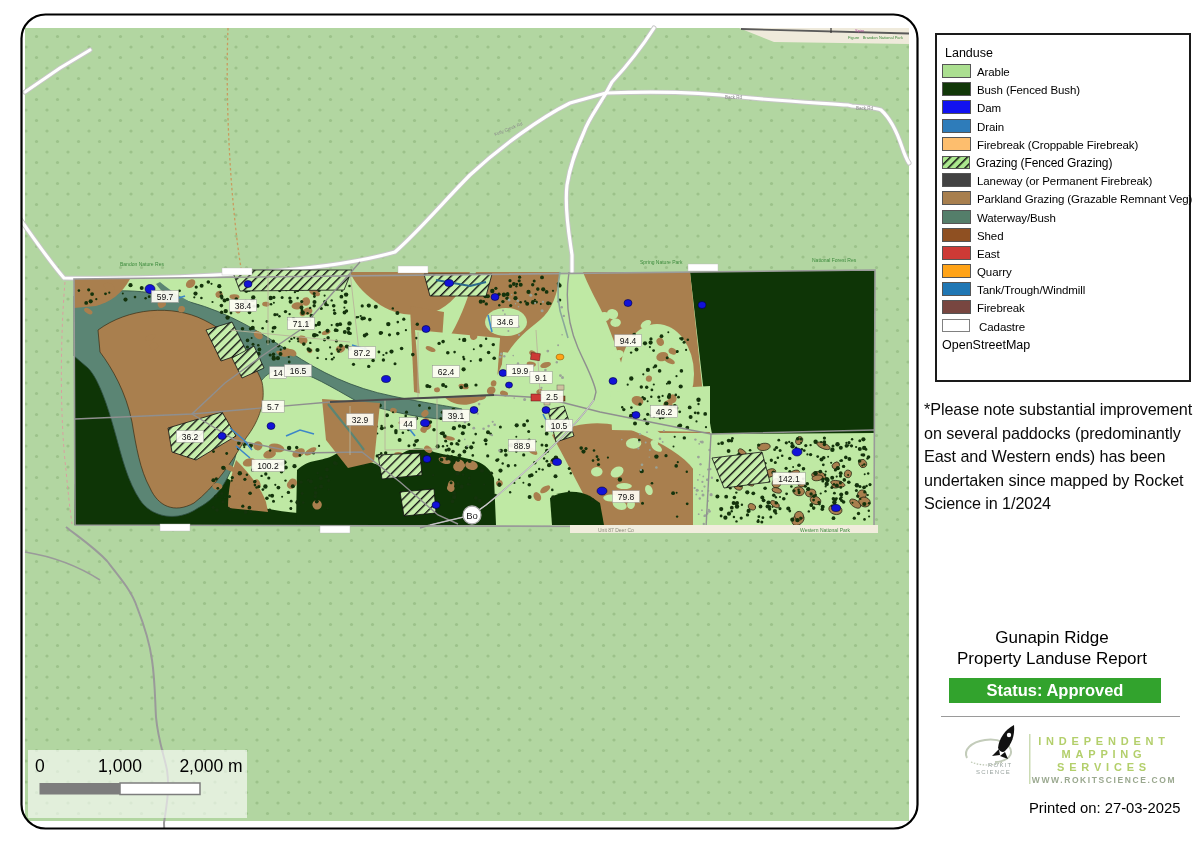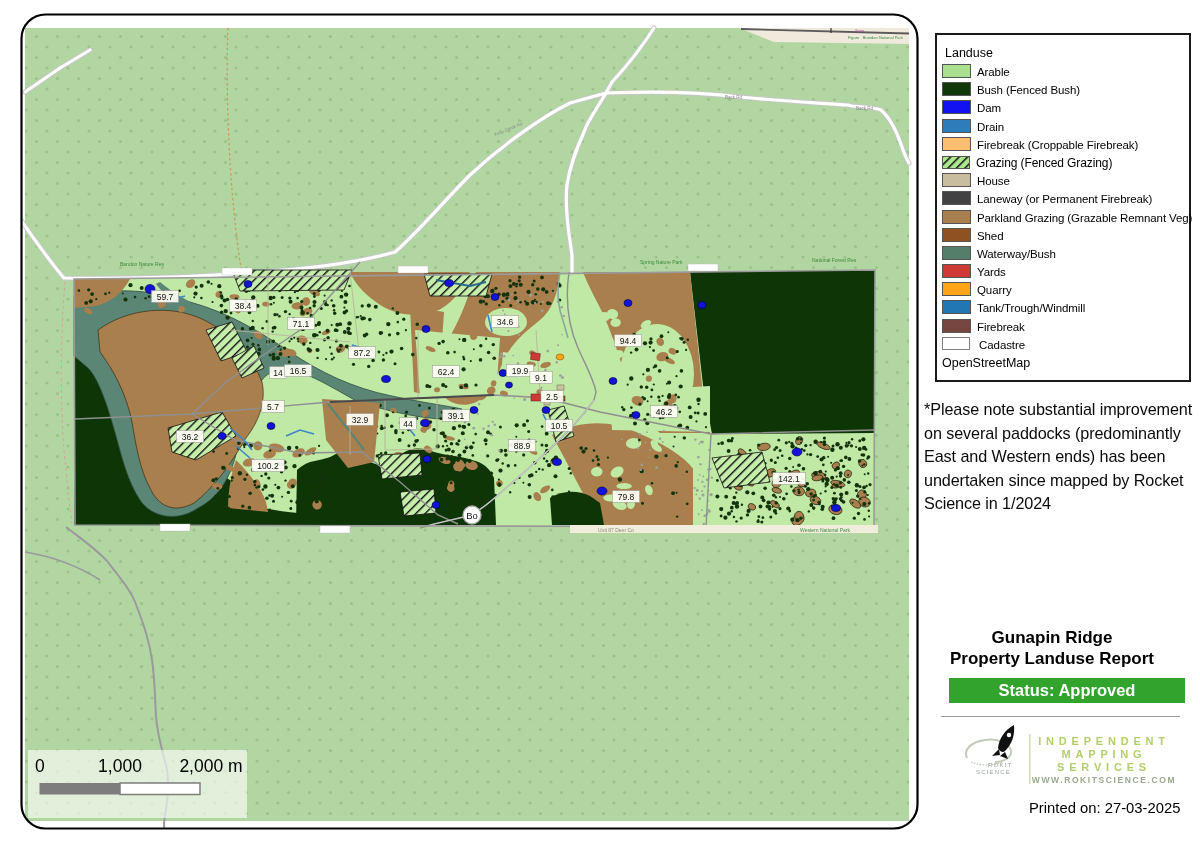--- a/index.html
+++ b/index.html
@@ -1670,40 +1670,39 @@
 <div style="height:18.2px;line-height:18.2px;font-size:11.5px;letter-spacing:-0.1px;white-space:nowrap;color:#000"><span style="display:inline-block;width:27px;height:12px;background:#fdbe6e;border:0.5px solid #555;vertical-align:-2px"></span><span style="margin-left:6px">Firebreak (Croppable Firebreak)</span></div>
 <div style="height:18.2px;line-height:18.2px;font-size:12px;letter-spacing:-0.1px;white-space:nowrap;color:#000"><svg width="28" height="13" style="vertical-align:-2px">
           <defs>
             <pattern id="lh" width="6" height="6" patternUnits="userSpaceOnUse" patternTransform="rotate(45)">
               <rect width="6" height="6" fill="#abe88e"></rect>
               <rect width="1.5" height="6" fill="#111"></rect>
             </pattern>
           </defs>
           <rect x="0.5" y="0.5" width="27" height="12" fill="url(#lh)" stroke="#555" stroke-width="1"></rect>
         </svg><span style="margin-left:6px">Grazing (Fenced Grazing)</span></div>
-<div style="height:18.2px;line-height:18.2px;font-size:11.5px;letter-spacing:-0.1px;white-space:nowrap;color:#000"><span style="display:inline-block;width:27px;height:12px;background:#c9bda0;border:0.5px solid #555;vertical-align:-2px"></span><span style="margin-left:6px">House</span></div>
 <div style="height:18.2px;line-height:18.2px;font-size:11.5px;letter-spacing:-0.1px;white-space:nowrap;color:#000"><span style="display:inline-block;width:27px;height:12px;background:#424242;border:0.5px solid #555;vertical-align:-2px"></span><span style="margin-left:6px">Laneway (or Permanent Firebreak)</span></div>
 <div style="height:18.2px;line-height:18.2px;font-size:11.5px;letter-spacing:-0.1px;white-space:nowrap;color:#000"><span style="display:inline-block;width:27px;height:12px;background:#a87f4e;border:0.5px solid #555;vertical-align:-2px"></span><span style="margin-left:6px">Parkland Grazing (Grazable Remnant Veg)</span></div>
+<div style="height:18.2px;line-height:18.2px;font-size:11.5px;letter-spacing:-0.1px;white-space:nowrap;color:#000"><span style="display:inline-block;width:27px;height:12px;background:#547e6a;border:0.5px solid #555;vertical-align:-2px"></span><span style="margin-left:6px">Waterway/Bush</span></div>
 <div style="height:18.2px;line-height:18.2px;font-size:11.5px;letter-spacing:-0.1px;white-space:nowrap;color:#000"><span style="display:inline-block;width:27px;height:12px;background:#8f5022;border:0.5px solid #555;vertical-align:-2px"></span><span style="margin-left:6px">Shed</span></div>
-<div style="height:18.2px;line-height:18.2px;font-size:11.5px;letter-spacing:-0.1px;white-space:nowrap;color:#000"><span style="display:inline-block;width:27px;height:12px;background:#547e6a;border:0.5px solid #555;vertical-align:-2px"></span><span style="margin-left:6px">Waterway/Bush</span></div>
-<div style="height:18.2px;line-height:18.2px;font-size:11.5px;letter-spacing:-0.1px;white-space:nowrap;color:#000"><span style="display:inline-block;width:27px;height:12px;background:#cd3a36;border:0.5px solid #555;vertical-align:-2px"></span><span style="margin-left:6px">Yards</span></div>
+<div style="height:18.2px;line-height:18.2px;font-size:11.5px;letter-spacing:-0.1px;white-space:nowrap;color:#000"><span style="display:inline-block;width:27px;height:12px;background:#cd3a36;border:0.5px solid #555;vertical-align:-2px"></span><span style="margin-left:6px">East</span></div>
 <div style="height:18.2px;line-height:18.2px;font-size:11.5px;letter-spacing:-0.1px;white-space:nowrap;color:#000"><span style="display:inline-block;width:27px;height:12px;background:#ffa317;border:0.5px solid #555;vertical-align:-2px"></span><span style="margin-left:6px">Quarry</span></div>
 <div style="height:18.2px;line-height:18.2px;font-size:11.5px;letter-spacing:-0.1px;white-space:nowrap;color:#000"><span style="display:inline-block;width:27px;height:12px;background:#2077b4;border:0.5px solid #555;vertical-align:-2px"></span><span style="margin-left:6px">Tank/Trough/Windmill</span></div>
 <div style="height:18.2px;line-height:18.2px;font-size:11.5px;letter-spacing:-0.1px;white-space:nowrap;color:#000"><span style="display:inline-block;width:27px;height:12px;background:#784640;border:0.5px solid #555;vertical-align:-2px"></span><span style="margin-left:6px">Firebreak</span></div>
 <div style="height:18.2px;line-height:18.2px;font-size:11.5px;letter-spacing:-0.1px;white-space:nowrap;color:#000"><span style="display:inline-block;width:26px;height:11px;background:#fff;border:1px solid #808080;vertical-align:-1px"></span><span style="margin-left:6px">&nbsp;Cadastre</span></div>
 </div>
 
 <div style="margin-left:5px;font-size:12.5px;height:18.2px;line-height:18.2px;color:#000">OpenStreetMap</div>
 </div>
 
 <div class="abs" style="left:924px;top:398px;width:272px;font-size:16.2px;line-height:23.5px;color:#0a0a0a;letter-spacing:-0.1px">*Please note substantial improvement on several paddocks (predominantly East and Western ends) has been undertaken since mapped by Rocket Science in 1/2024</div>
 
-<div class="abs" style="left:930px;top:628px;width:244px;text-align:center;font-size:17px;font-weight:bold;line-height:20.5px;color:#000">Gunapin Ridge<br>Property Landuse Report</div>
-
-<div class="abs" style="left:949px;top:678px;width:236px;height:25px;background:#32a32d;color:#fff;font-size:16.5px;font-weight:bold;text-align:center;line-height:25px">Status: Approved</div>
+<div class="abs" style="left:930px;top:628px;width:244px;text-align:center;font-size:17px;font-weight:normal;line-height:20.5px;color:#000">Gunapin Ridge<br>Property Landuse Report</div>
+
+<div class="abs" style="left:949px;top:678px;width:212px;height:25px;background:#32a32d;color:#fff;font-size:16.5px;font-weight:bold;text-align:center;line-height:25px">Status: Approved</div>
 
 <div class="abs" style="left:941px;top:716px;width:239px;height:0;border-top:1.5px solid #9a9a9a"></div>
 
 <div class="abs" style="left:954px;top:722px;width:250px;height:70px">
 <svg width="250" height="70" viewBox="0 0 250 70" font-family="Liberation Sans, sans-serif">
 
 <path d="M13,36 C9,28 17,20 31,18 C45,16 56,22 57,29 C58,35 50,40 41,40" fill="none" stroke="#c3ccba" stroke-width="2"></path>
 <path d="M17,40 C27,44 39,44 49,40" fill="none" stroke="#b9c4ae" stroke-width="1.2" stroke-dasharray="1.5 1.5"></path>
 
 <path d="M44,26 C45,16 51,8 60,3 C61,13 58,22 51,29 C49,31 46,30 44,26 Z" fill="#111"></path>

